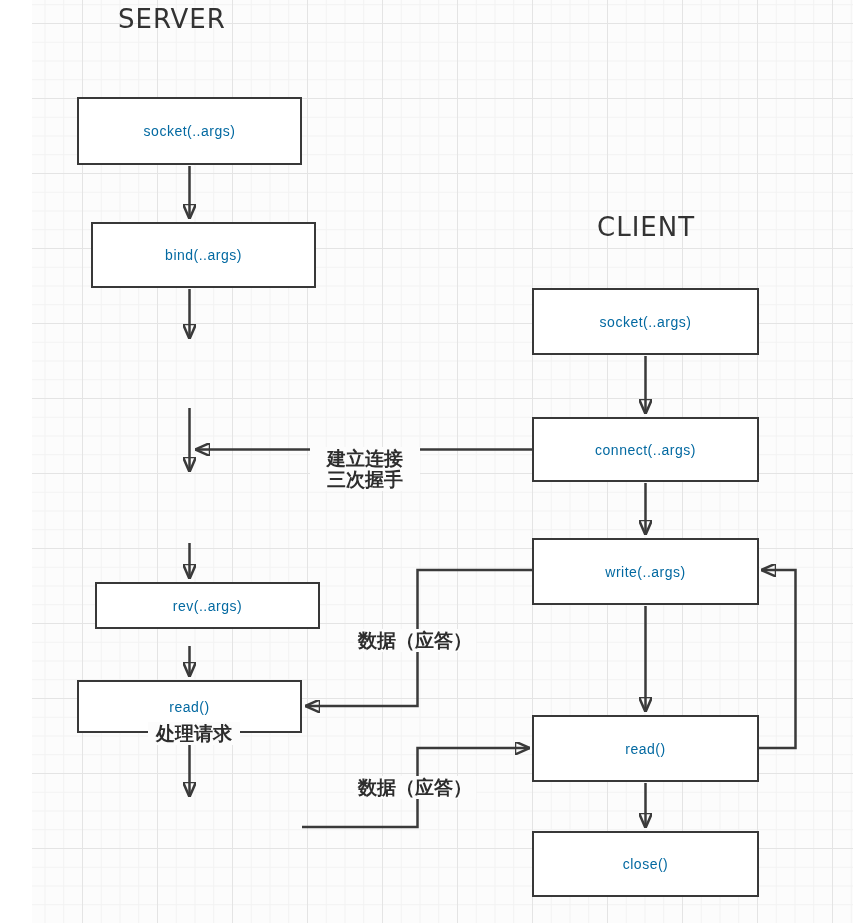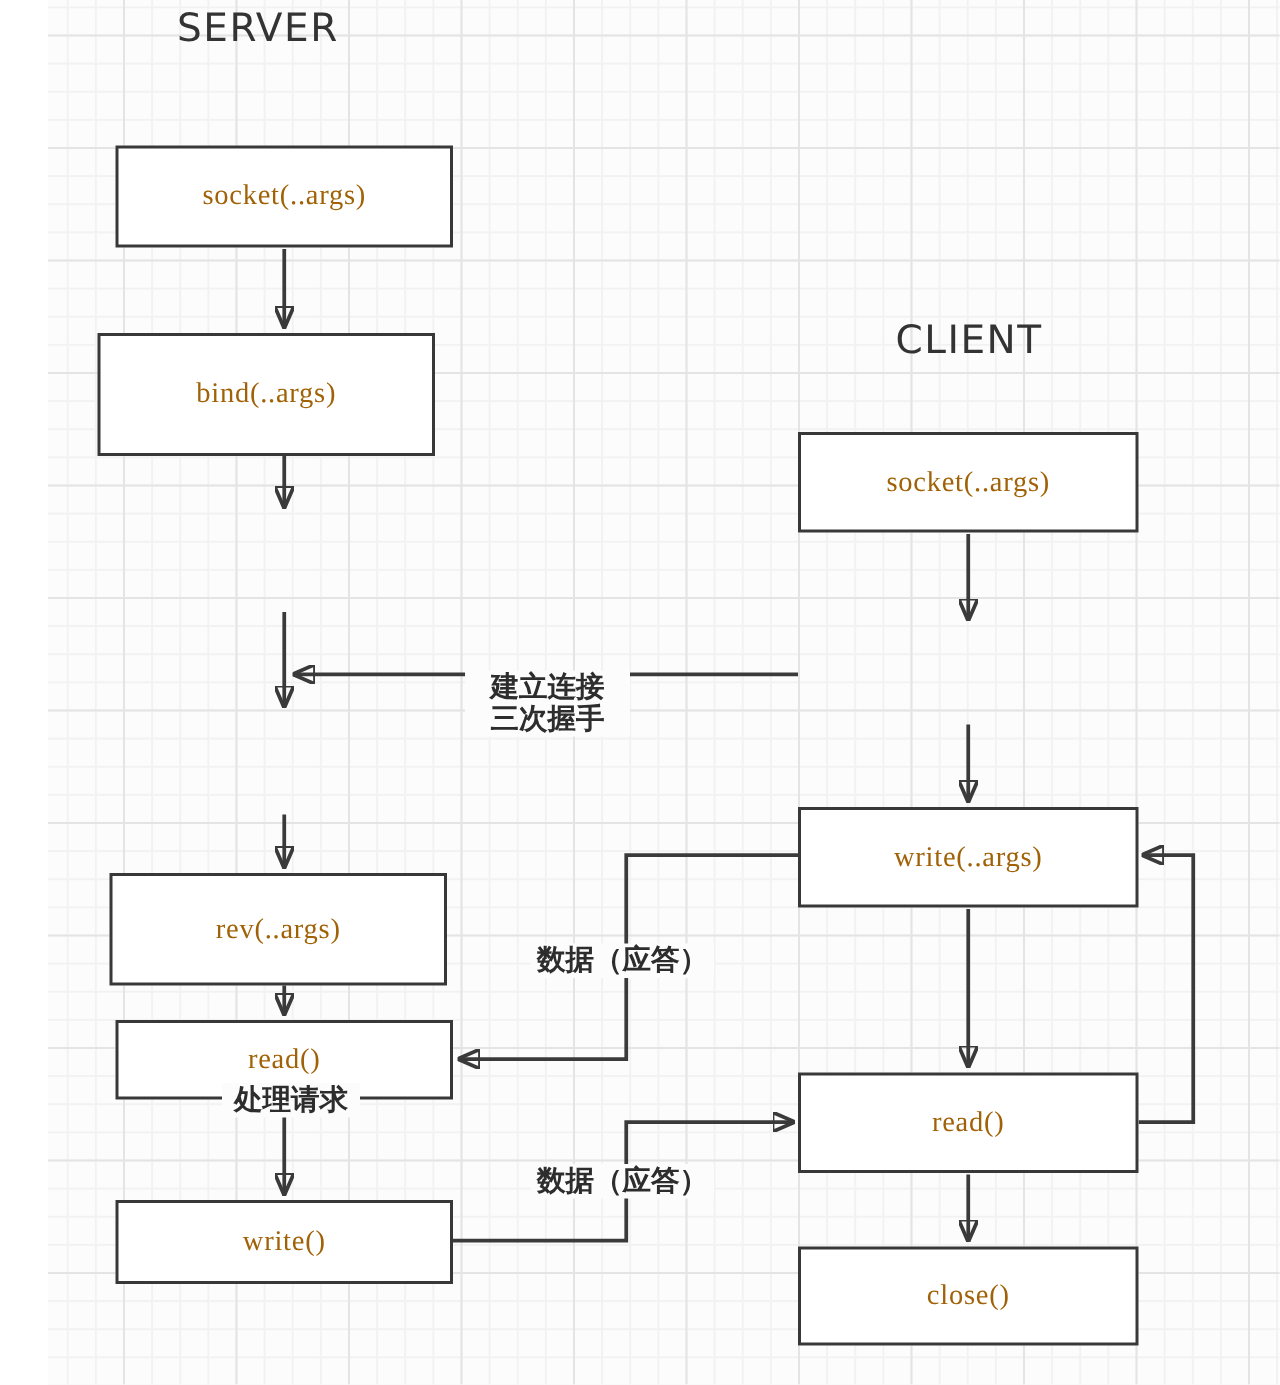--- a/index.html
+++ b/index.html
@@ -17,22 +17,22 @@
     background-position:50px 23px, 50px 23px, 12.5px 4.25px, 12.5px 4.25px;
     font-family:"DejaVu Sans Mono", monospace;
     margin-left:32px;
   }
   .wires{position:absolute;left:0;top:0;width:853px;height:923px;z-index:1;}
   .wires path{stroke:#3a3a3a;stroke-width:2.5;fill:none;}
   .box{
     position:absolute;z-index:2;box-sizing:border-box;
     background:#ffffff;border:2.5px solid #383838;
     display:flex;align-items:center;justify-content:center;
-    font-size:19px;color:#a16207;letter-spacing:0.5px;
-    font-family:Liberation Serif, serif;
+    font-size:14px;color:#0369a1;letter-spacing:0.5px;
+    font-family:Liberation Sans, sans-serif;
   }
   .title{
     position:absolute;z-index:2;
     font-family:"DejaVu Sans", sans-serif;
     font-size:26px;color:#333333;letter-spacing:1px;
   }
   .edge-label{
     position:absolute;z-index:3;
     background:#fcfcfc;
     font-family:"Liberation Sans", sans-serif;
@@ -67,26 +67,26 @@
     <path d="M500 449.5 L163 449.5" marker-end="url(#ah)"></path>
     <path d="M500 570 L385.5 570 L385.5 706 L273 706" marker-end="url(#ah)"></path>
     <path d="M270 827 L385.5 827 L385.5 748 L498 748" marker-end="url(#ah)"></path>
     <path d="M727 748 L763.5 748 L763.5 570 L729 570" marker-end="url(#ah)"></path>
   </svg>
 
   <div class="title" style="left:86px;top:4px;">SERVER</div>
   <div class="title" style="left:565px;top:212px;">CLIENT</div>
 
   <div class="box" style="left:45px;top:97px;width:225px;height:68px;">socket(..args)</div>
-  <div class="box" style="left:33px;top:222px;width:225px;height:82px;">bind(..args)</div>
-  <div class="box" style="left:41px;top:582px;width:225px;height:75px;">rev(..args)</div>
+  <div class="box" style="left:59px;top:222px;width:225px;height:66px;">bind(..args)</div>
+  <div class="box" style="left:63px;top:582px;width:225px;height:47px;">rev(..args)</div>
   <div class="box" style="left:45px;top:680px;width:225px;height:53px;">read()</div>
-  <div class="box" style="left:45px;top:800px;width:225px;height:56px;">write()</div>
 
   <div class="box" style="left:500px;top:288px;width:227px;height:67px;">socket(..args)</div>
+  <div class="box" style="left:500px;top:417px;width:227px;height:65px;">connect(..args)</div>
   <div class="box" style="left:500px;top:538px;width:227px;height:67px;">write(..args)</div>
   <div class="box" style="left:500px;top:715px;width:227px;height:67px;">read()</div>
   <div class="box" style="left:500px;top:831px;width:227px;height:66px;">close()</div>
 
   <div class="edge-label" style="left:278px;top:447px;width:106px;">
     <div>建立连接</div>
     <div>三次握手</div>
   </div>
   <div class="edge-label" style="left:322px;top:629px;width:118px;">数据（应答）</div>
   <div class="edge-label" style="left:116px;top:722px;width:88px;">处理请求</div>

